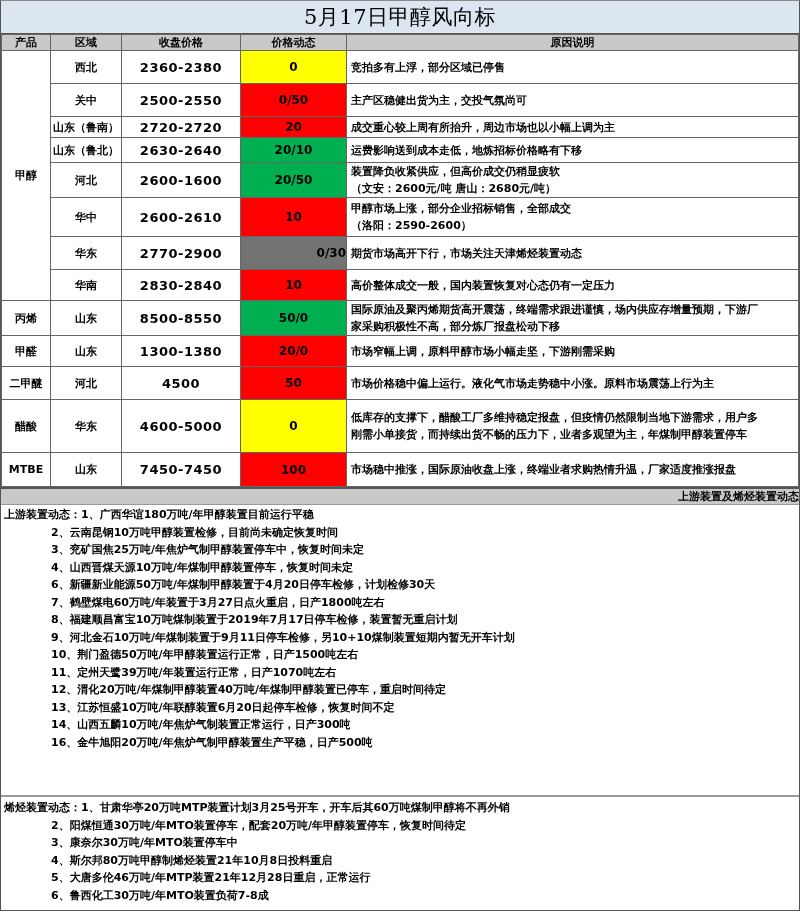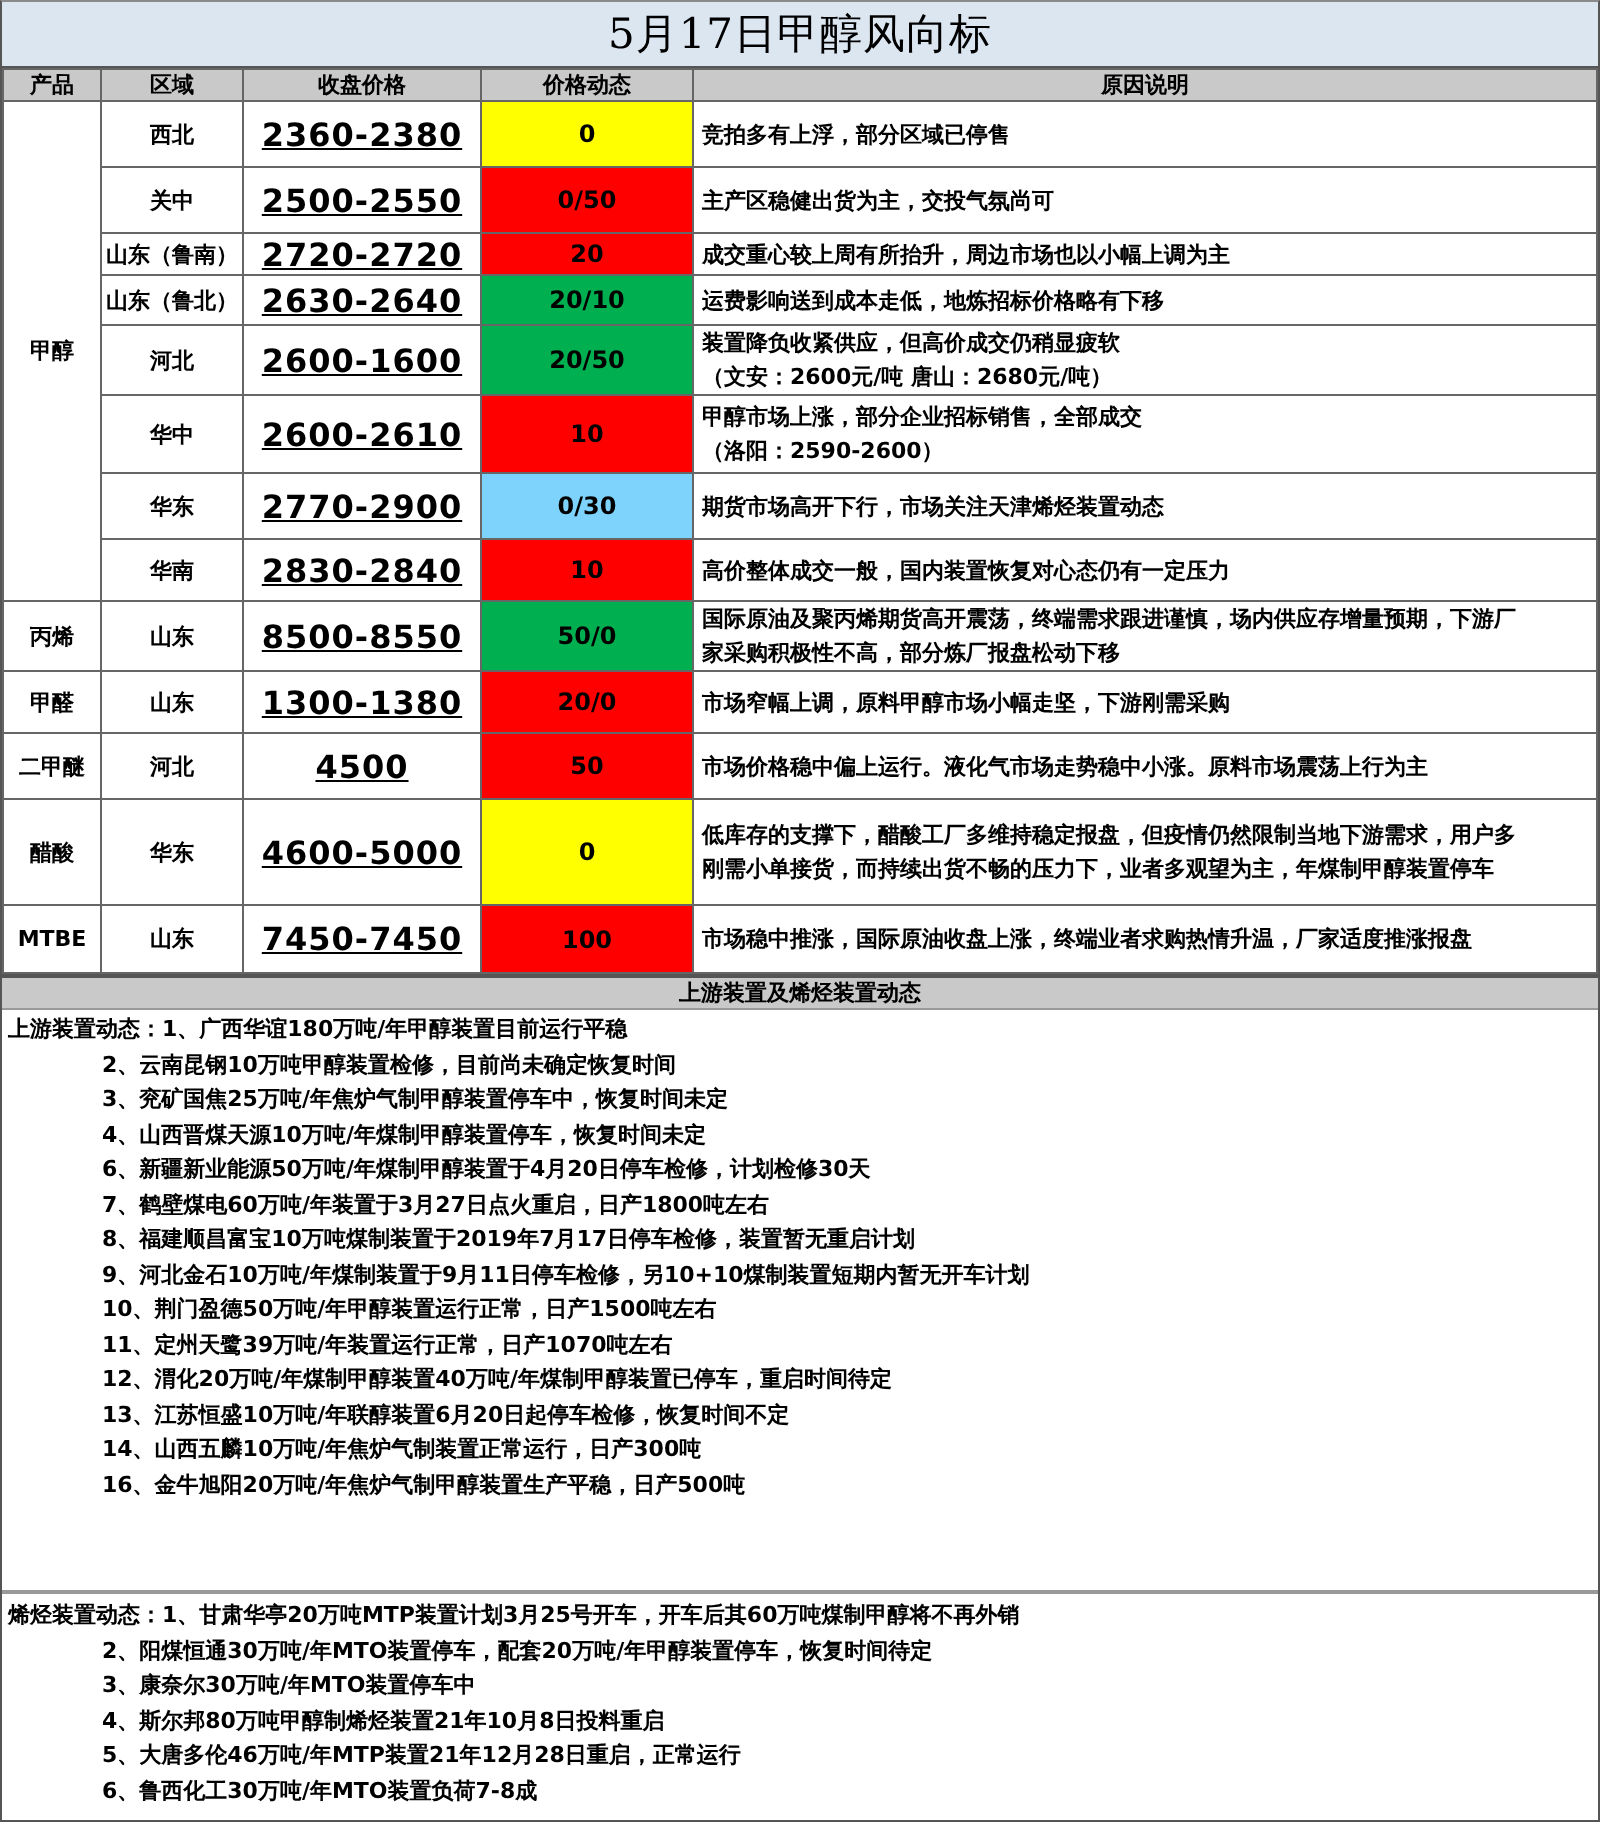--- a/index.html
+++ b/index.html
@@ -13,25 +13,25 @@
     height: 33px; background: #dce6f1; text-align: center;
     font-family: "DejaVu Serif", "Liberation Serif", serif;
     font-size: 21px; line-height: 33px; letter-spacing: 0.5px;
     border-bottom: 1px solid #555;
   }
   table { border-collapse: collapse; width: 798px; table-layout: fixed; }
   td, th { border: 1px solid #666; font-size: 11px; text-align: center; vertical-align: middle; }
   th { background: #c9c9c9; font-weight: bold; height: 15px; font-size: 11px; text-align: center; }
   td.reason { text-align: left; padding: 0 4px; line-height: 17px; font-weight: bold; }
   td.prod, td.region { font-weight: bold; }
-  td.price { font-weight: bold; font-size: 16px; letter-spacing: 0.5px; text-decoration: underline; }
+  td.price { font-weight: bold; font-size: 13px; letter-spacing: 0.5px; }
   td.chg { font-weight: bold; font-size: 12px; }
   .sec-header {
     height: 18px; background: #c9c9c9; border-top: 2px solid #555; border-bottom: 1px solid #999;
-    font-size: 11px; font-weight: bold; text-align: center; line-height: 16px;
+    font-size: 11px; font-weight: bold; text-align: right; line-height: 16px;
   }
   .block { padding: 1px 3px 6px 3px; font-size: 11px; font-weight: bold; line-height: 17.5px; }
   .block .line.indent { padding-left: 47px; }
   .sep { border-top: 2px solid #999; }
 </style>
 </head>
 <body>
 
 <div class="sheet">
   <div class="title">5月17日甲醇风向标</div>
@@ -101,21 +101,21 @@
           <td class="price">2600-2610</td>
           <td class="chg" style="background: rgb(255, 0, 0);">10</td>
           <td class="reason">
             <div>甲醇市场上涨，部分企业招标销售，全部成交</div>
             <div>（洛阳：2590-2600）</div>
           </td>
         </tr>
         <tr style="height: 33px;">
           <td class="region">华东</td>
           <td class="price">2770-2900</td>
-          <td class="chg" style="background: #7dd3fc;">0/30</td>
+          <td class="chg" style="background: #737373; text-align: right;">0/30</td>
           <td class="reason">
             <div>期货市场高开下行，市场关注天津烯烃装置动态</div>
           </td>
         </tr>
         <tr style="height: 31px;">
           <td class="region">华南</td>
           <td class="price">2830-2840</td>
           <td class="chg" style="background: rgb(255, 0, 0);">10</td>
           <td class="reason">
             <div>高价整体成交一般，国内装置恢复对心态仍有一定压力</div>

